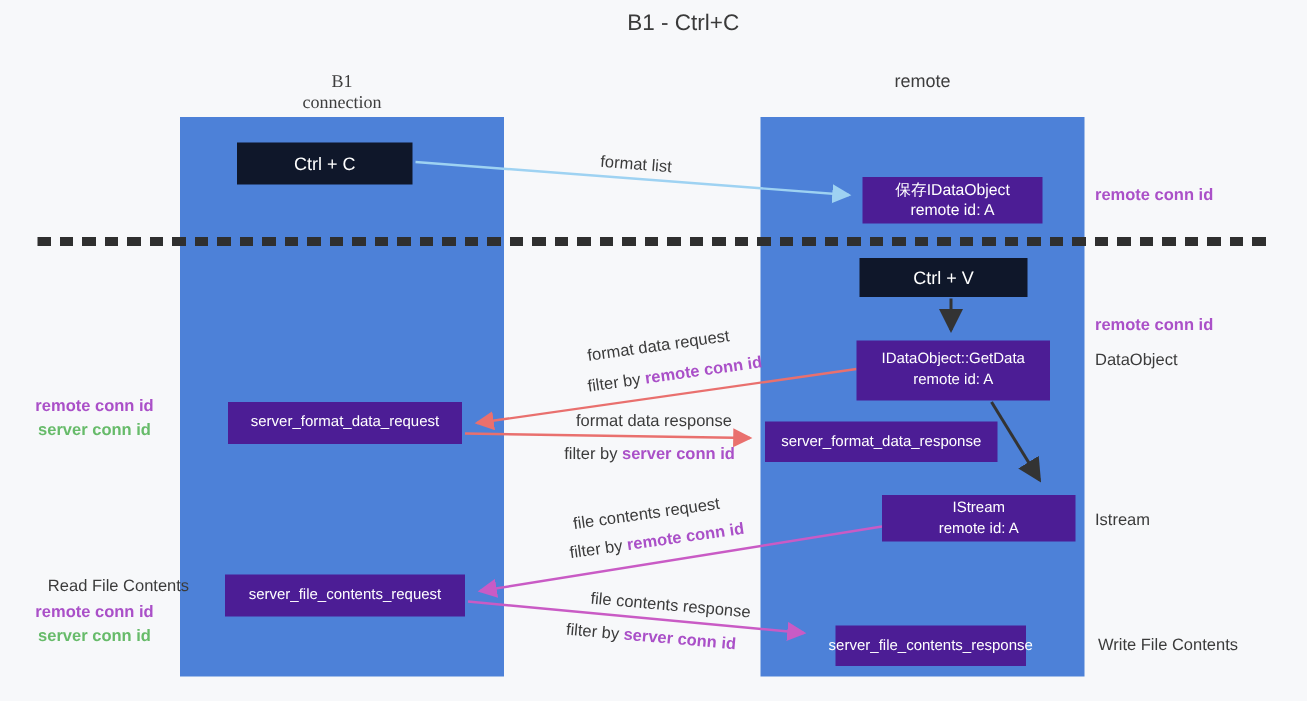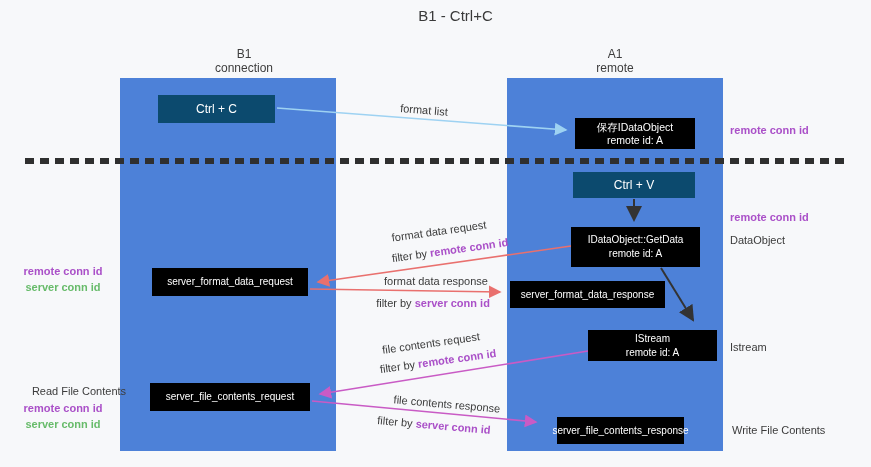--- a/index.html
+++ b/index.html
@@ -11,22 +11,22 @@
 
   .lane-header { position:absolute; top:47px; text-align:center; font-size:12px;
                  color:#3d3d3d; line-height:14px; }
   .lane { position:absolute; top:78px; width:216px; height:373px; background:#4d81d8; }
 
   .arrow-layer { position:absolute; left:0; top:0; width:871px; height:467px; z-index:2; }
 
   .node { position:absolute; z-index:3; display:flex; flex-direction:column;
           align-items:center; justify-content:center; color:#ffffff;
           font-size:10px; line-height:14px; text-align:center; }
-  .node.orange { background:#000000;align-items:center; }
-  .node.green  { background:#0c4a6e; font-size:12px; }
+  .node.orange { background:#4c1d95;align-items:center; }
+  .node.green  { background:#0f172a; font-size:12px; }
 
   .edge-label { position:absolute; z-index:4; font-size:11px; color:#3b3b3b;
                 white-space:nowrap; transform-origin:center; }
   .purple { color:#aa50c8; font-weight:bold; }
 
   .annotation { position:absolute; z-index:4; font-size:11px; color:#3b3b3b;
                 white-space:nowrap; }
   .annotation.bold-purple { color:#aa50c8; font-weight:bold; }
   .annotation.bold-green  { color:#67bb6a; font-weight:bold; }
   .left-col { position:absolute; left:10px; width:106px; text-align:center; z-index:4;
@@ -37,26 +37,25 @@
 </style>
 </head>
 <body>
 
 <div class="canvas">
 
   <div class="title">
     <div>B1 - Ctrl+C</div>
   </div>
 
-  <div class="lane-header" style="left:136px; width:216px;">
+  <div class="lane-header" style="left:120px; width:216px;font-family:Liberation Serif, serif;">
     <div>B1</div>
     <div>connection</div>
   </div>
   <div class="lane-header" style="left:507px; width:216px;">
-    <div>A1</div>
     <div>remote</div>
   </div>
 
   <div class="lane" style="left:120px;"></div>
   <div class="lane" style="left:507px;"></div>
 
   <svg class="arrow-layer" width="871" height="467" viewBox="0 0 871 467">
     <defs>
       <marker id="m-blue" markerWidth="9" markerHeight="9" refX="7" refY="4" orient="auto">
         <path d="M0,0 L8,4 L0,8 Z" fill="#9ed2f2"></path>
@@ -82,21 +81,21 @@
 
   <div class="node green" style="left:158px; top:95px; width:117px; height:28px;">
     <span>Ctrl + C</span>
   </div>
 
   <div class="node orange" style="left:575px; top:118px; width:120px; height:31px; font-size:10.5px; line-height:13px;">
     <span>保存IDataObject</span>
     <span>remote id: A</span>
   </div>
 
-  <div class="node green" style="left:573px; top:172px; width:122px; height:26px;">
+  <div class="node green" style="left:573px; top:172px; width:112px; height:26px;">
     <span>Ctrl + V</span>
   </div>
 
   <div class="node orange" style="left:571px; top:227px; width:129px; height:40px;">
     <span>IDataObject::GetData</span>
     <span>remote id: A</span>
   </div>
 
   <div class="node orange" style="left:510px; top:281px; width:155px; height:27px;">
     <span>server_format_data_response</span>

